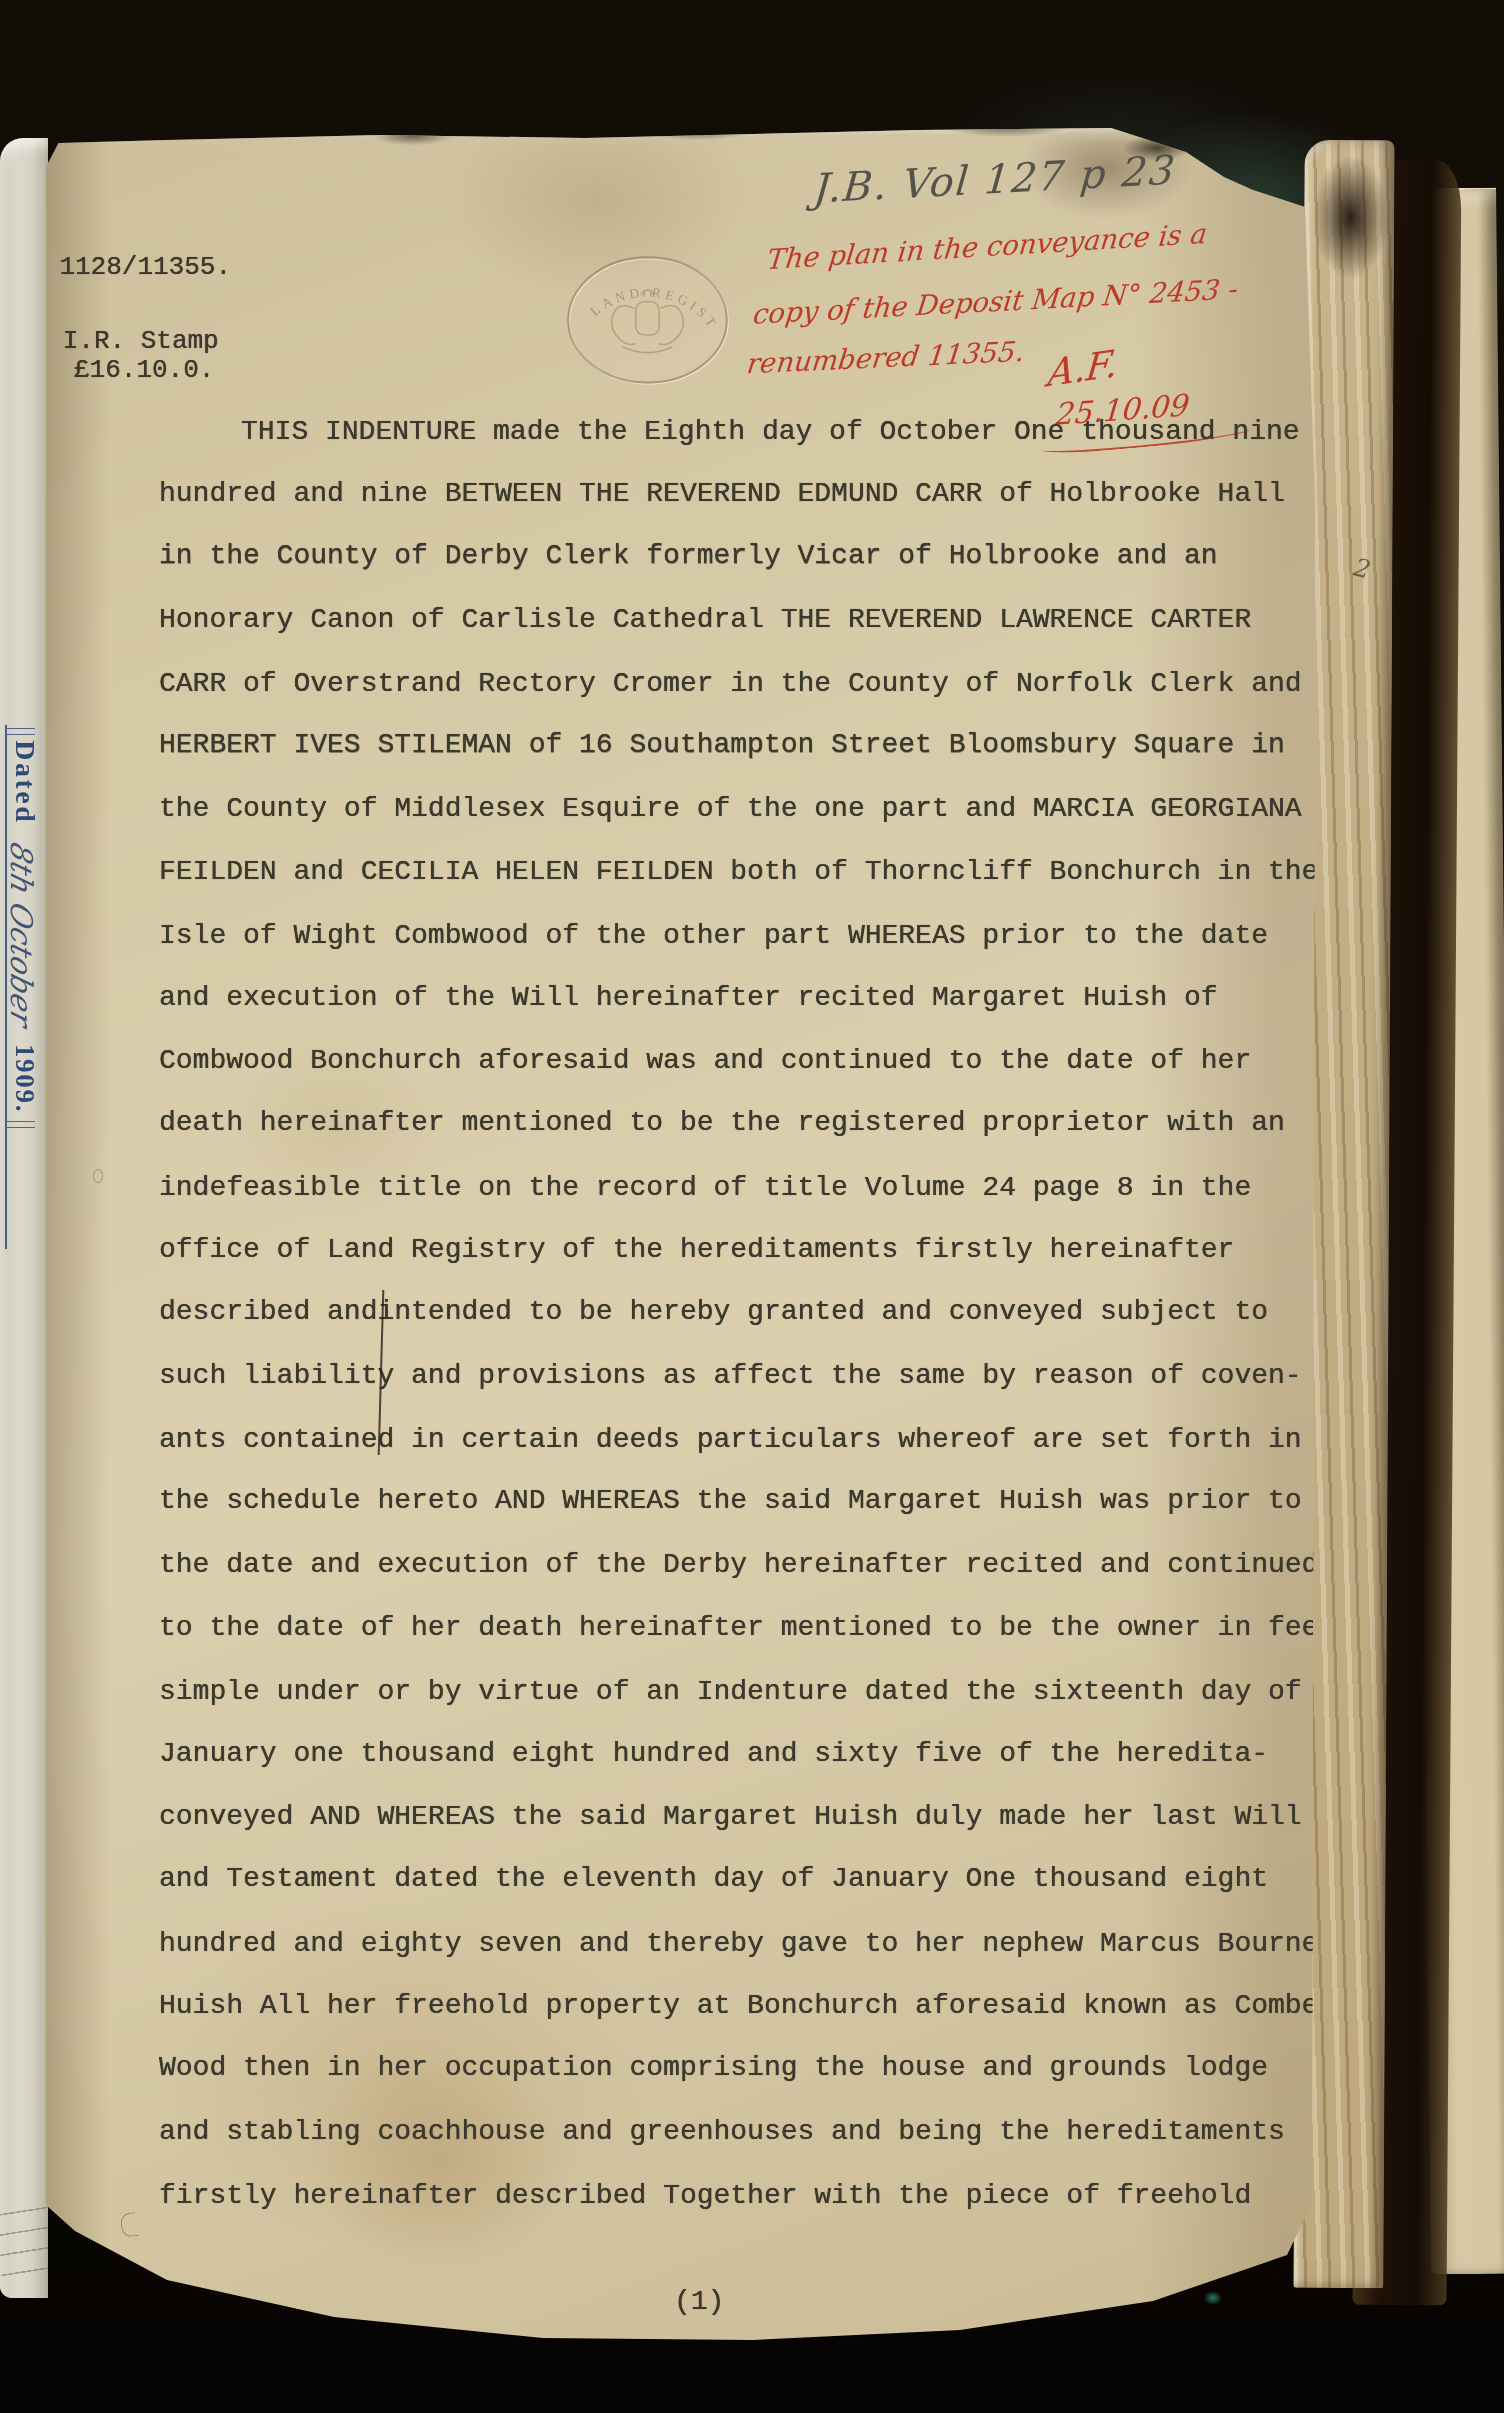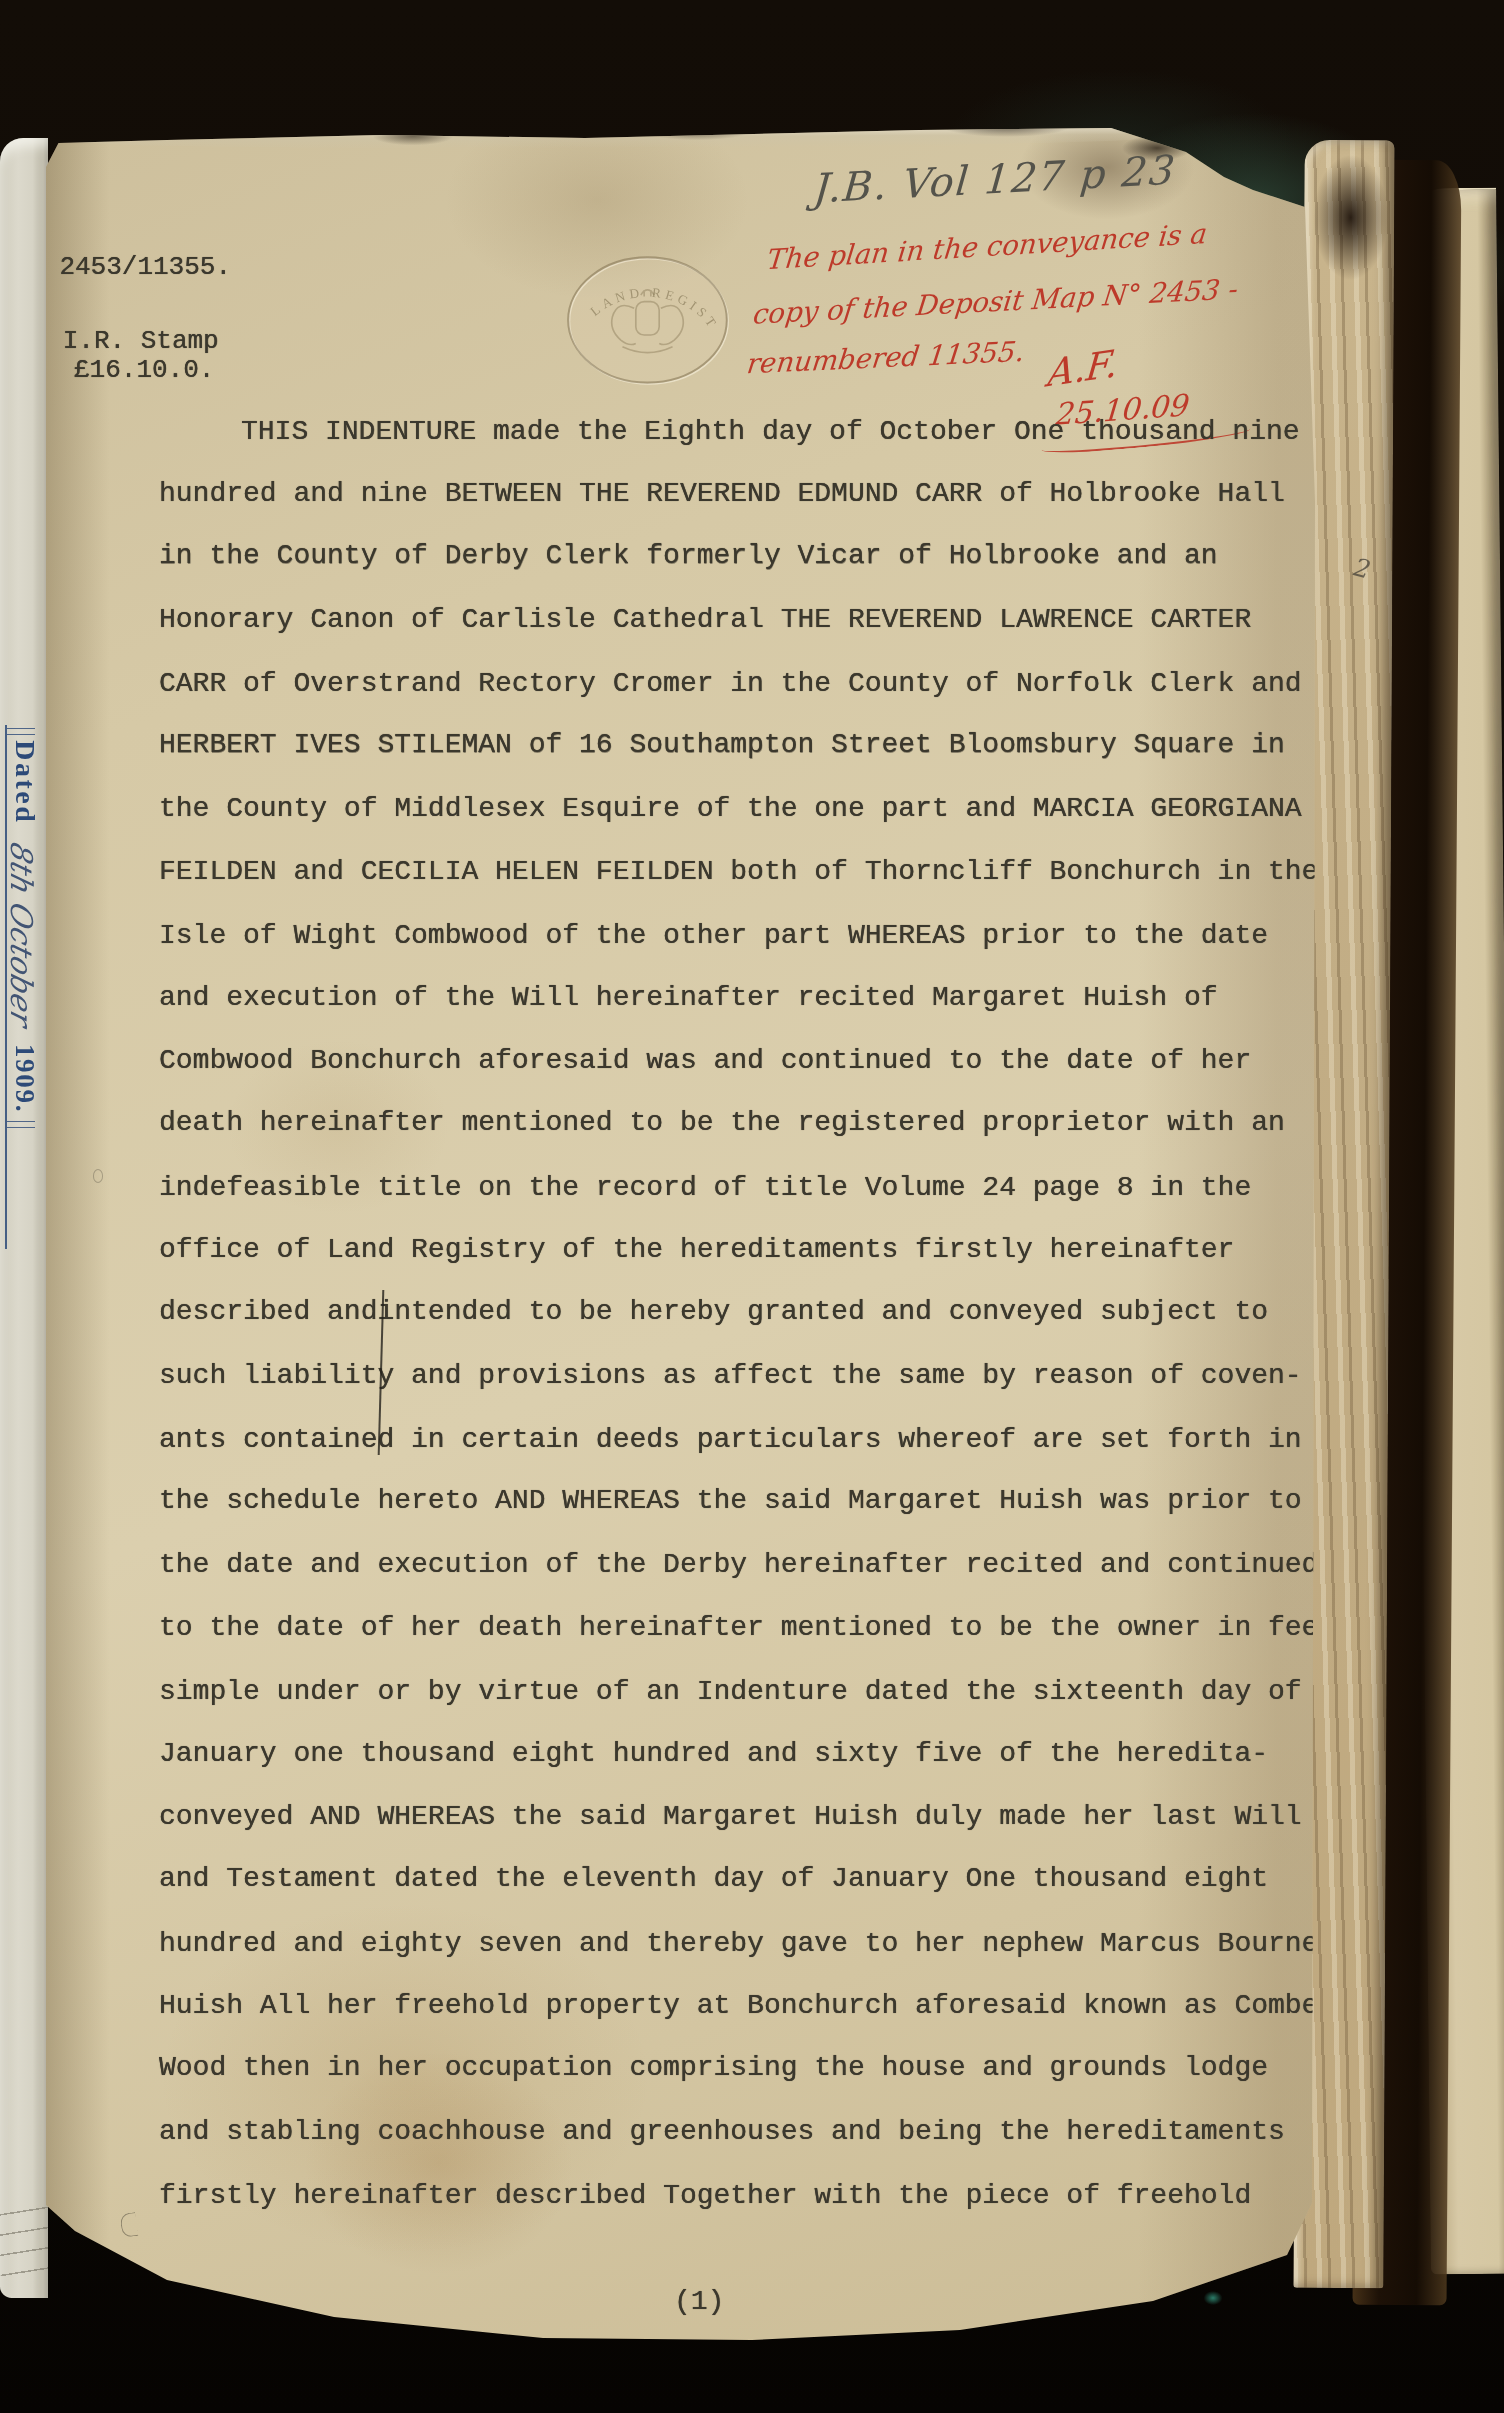--- a/index.html
+++ b/index.html
@@ -161,21 +161,21 @@
       <span class="dated-label">Dated</span>
       <span class="dated-script">8th October</span>
       <span class="dated-year">1909.</span>
     </div>
   </div>
 
   <div class="main-page">
     <div class="top-glare"></div>
     <div class="soot"></div>
 
-    <div class="ref-number typewritten">2453/11355.</div>
+    <div class="ref-number typewritten">1128/11355.</div>
     <div class="ir-stamp-label typewritten">I.R. Stamp</div>
     <div class="ir-stamp-value typewritten">£16.10.0.</div>
 
     <div class="pencil-note">J.B. Vol 127 p 23</div>
 
     <div class="red-ink red-line1">The plan in the conveyance is a</div>
     <div class="red-ink red-line2">copy of the Deposit Map N° 2453 -</div>
     <div class="red-ink red-line3">renumbered 11355.</div>
     <div class="red-ink red-initials">A.F.</div>
     <div class="red-ink red-date">25.10.09</div>

